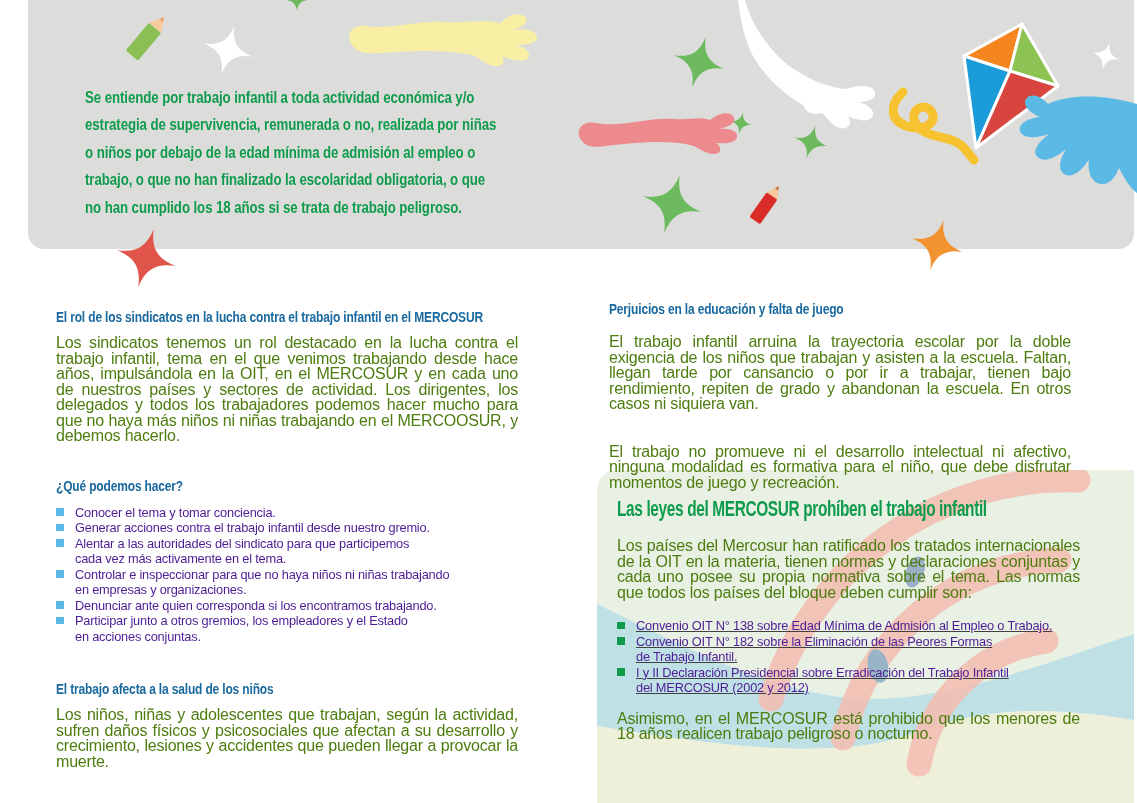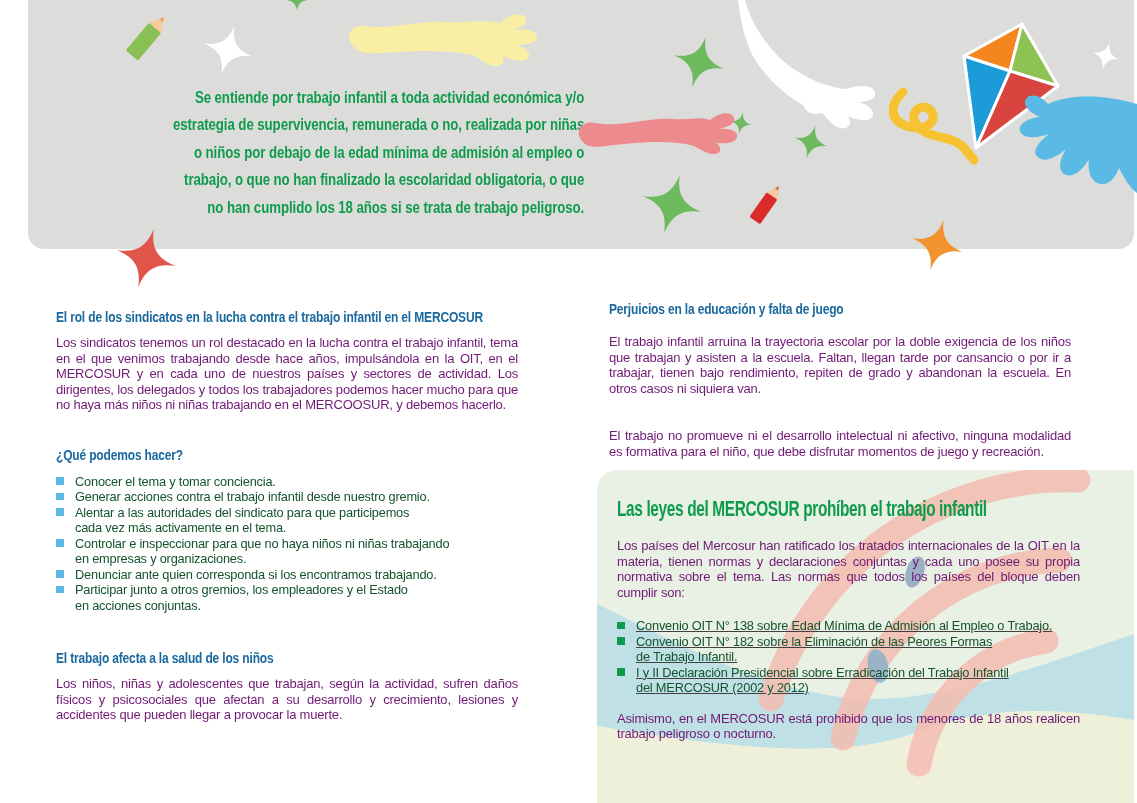--- a/index.html
+++ b/index.html
@@ -1,39 +1,39 @@
 <!DOCTYPE html>
 <html><head>
 <meta charset="utf-8">
 <style>
   html,body{margin:0;padding:0;background:#ffffff;}
   .page{position:relative;width:1137px;height:803px;overflow:hidden;background:#ffffff;
         font-family:"Liberation Sans",sans-serif;color:#414042;}
   
   .banner{position:absolute;left:28px;top:0;width:1106px;height:249px;
-          background:#dcdddb;border-radius:0 0 16px 16px;z-index:0;text-align:right;}
+          background:#dcdddb;border-radius:0 0 16px 16px;z-index:0;}
   .banner-text{position:absolute;left:57px;top:84px;width:640px;
           font-size:17px;font-weight:bold;line-height:27.4px;color:#0f9b4c;
           letter-spacing:-0.1px;white-space:pre-line;
           transform:scaleX(0.78);transform-origin:left top;}
   
   .deco-top{position:absolute;left:0;top:0;z-index:1;pointer-events:none;}
   
   .col{position:absolute;z-index:2;}
   .col-left{left:56px;top:308px;width:462px;}
   .col-right{left:609px;top:300px;width:462px;}
   .shead{margin:0;font-size:15px;line-height:17px;font-weight:bold;color:#19689e;
          letter-spacing:-0.2px;white-space:nowrap;
          transform:scaleX(0.8);transform-origin:left top;}
-  .body-p{margin:10px 0 0 0;font-size:13px;line-height:15.5px;letter-spacing:-0.2px;
-          text-align:justify;color:#701a75;}
+  .body-p{margin:10px 0 0 0;font-size:16px;line-height:15.5px;letter-spacing:-0.2px;
+          text-align:justify;color:#4d7c0f;}
   .mt17{margin-top:17px;} .mt18{margin-top:32px;} .mt33{margin-top:33px;} .mt36{margin-top:36px;}
   ul.blist{list-style:none;margin:11px 0 0 0;padding:0;}
   ul.blist li{position:relative;padding-left:19px;font-size:12.8px;line-height:15.5px;
-          letter-spacing:-0.2px;white-space:pre-line;color:#14532d;}
+          letter-spacing:-0.2px;white-space:pre-line;color:#4c1d95;}
   ul.blist li .sq{position:absolute;left:0;top:3.5px;width:7.5px;height:7.5px;}
   .sq-blue{background:#5cb8e4;} .sq-green{background:#0f9a4b;}
   
   .law-box{position:absolute;left:597px;top:470px;width:537px;height:333px;
            background:#e9f0e4;border-radius:20px 0 0 0;overflow:hidden;z-index:1;}
   .law-decor{position:absolute;left:0;top:0;}
   .law-content{position:absolute;left:20px;top:26px;width:463px;z-index:2;}
   .law-title{margin:0;font-size:22px;line-height:26px;font-weight:bold;color:#0f9b4c;
            letter-spacing:-0.5px;white-space:nowrap;
            transform:scaleX(0.7);transform-origin:left top;}

